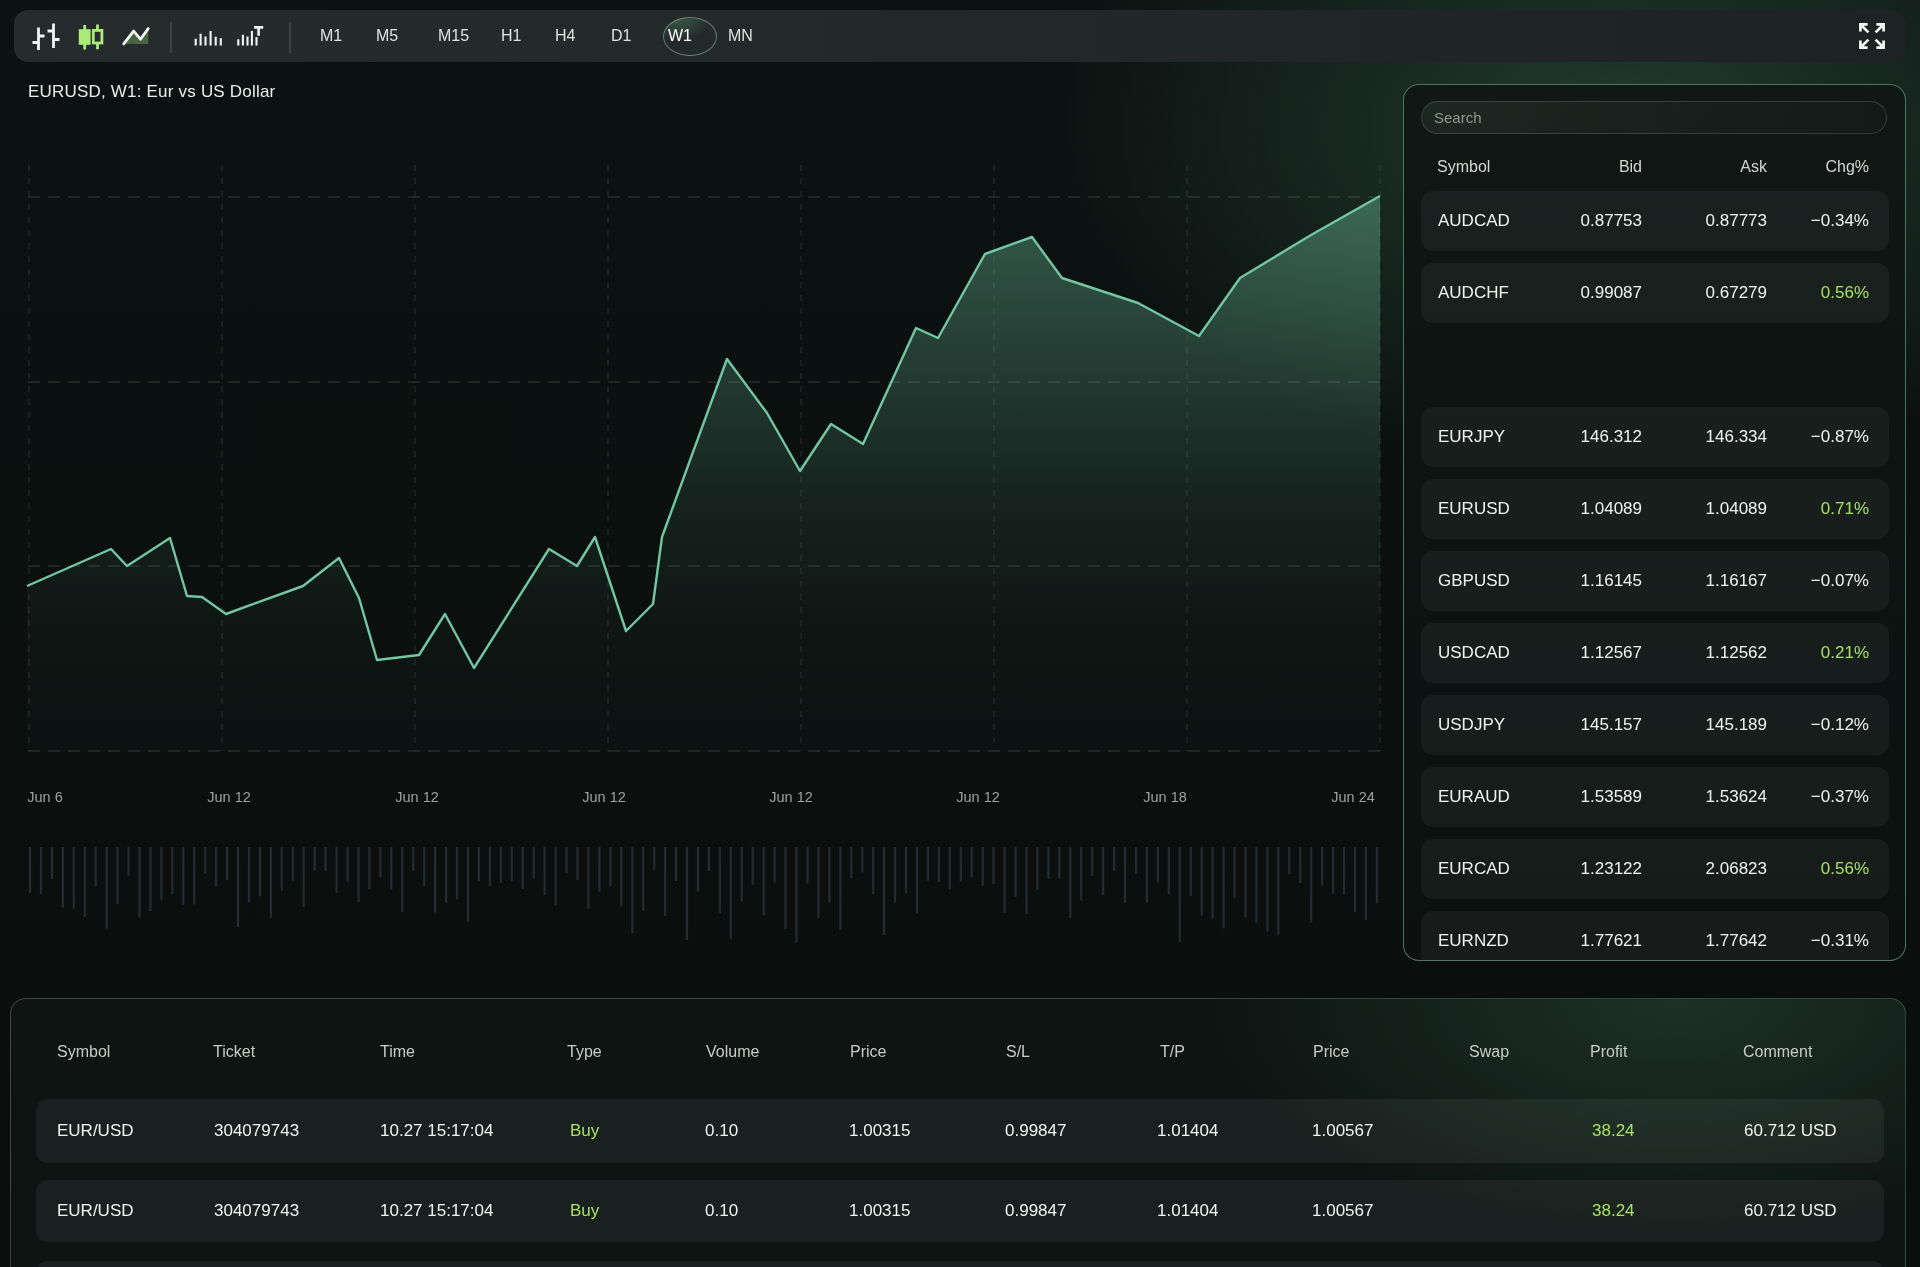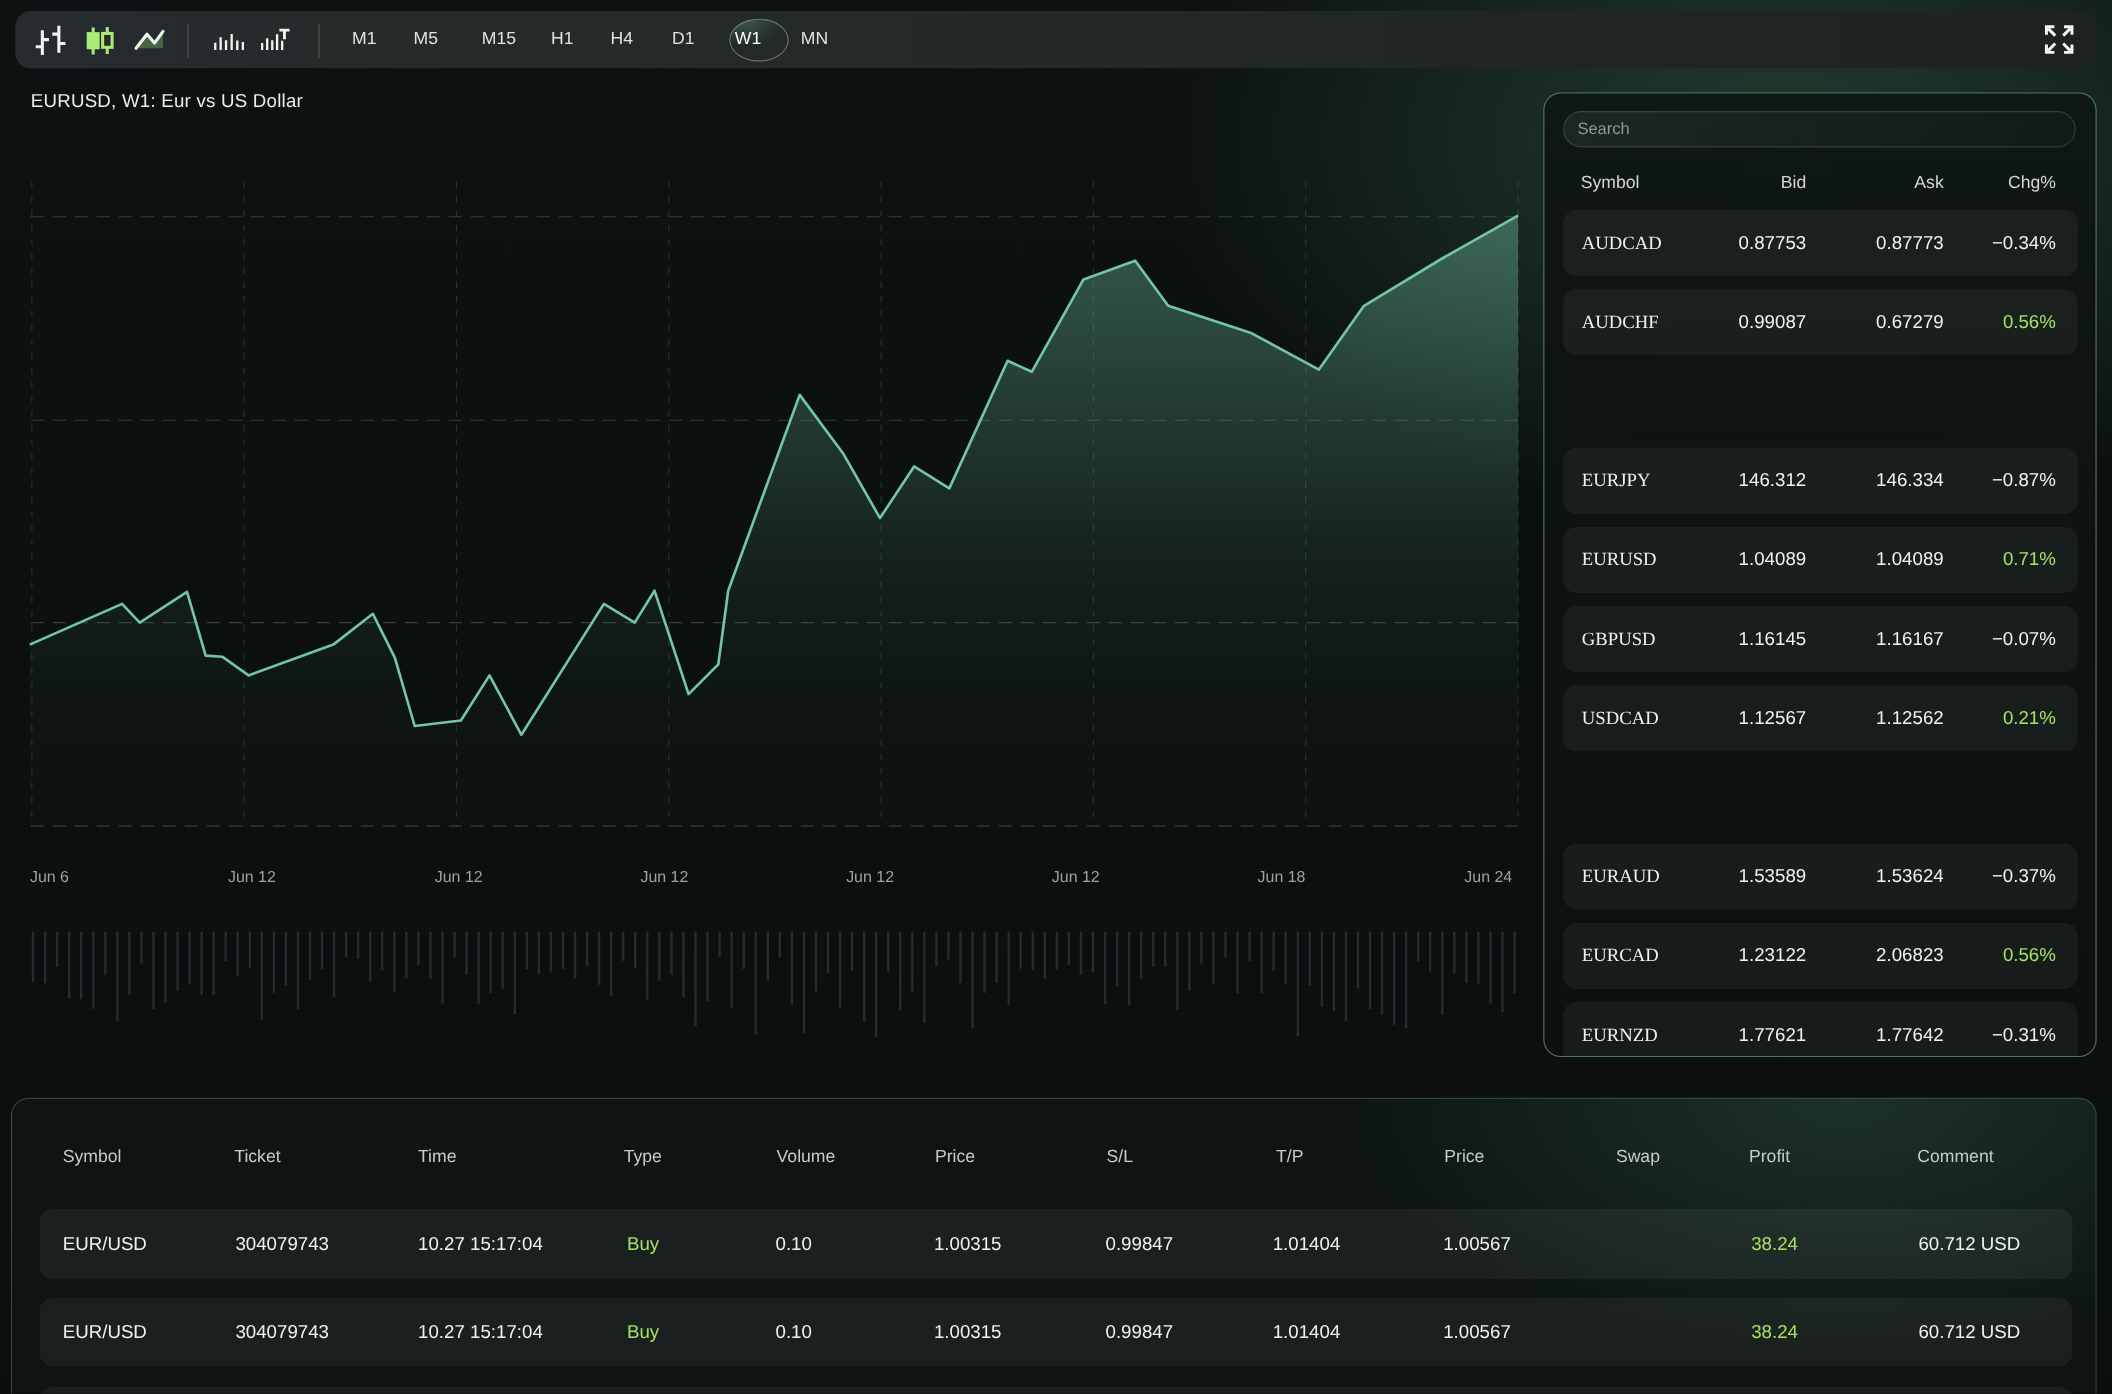--- a/index.html
+++ b/index.html
@@ -19,21 +19,21 @@
   background:radial-gradient(46px 32px at 28% 2%, rgba(110,195,145,0.30), rgba(110,195,145,0) 72%); }
 #title { position:absolute; left:28px; top:82px; z-index:2; color:#e9eeea; font-size:17px; letter-spacing:0.2px; }
 #mw { position:absolute; left:1403px; top:84px; width:503px; height:877px; border-radius:16px; border:1px solid rgba(127,199,166,0.55);
   background:linear-gradient(180deg, #101815 0%, #0d1412 30%, #0c1110 100%); overflow:hidden; z-index:3; }
 #search { position:absolute; left:17px; top:16px; width:466px; height:33px; border-radius:17px; border:1px solid rgba(255,255,255,0.14);
   background:linear-gradient(90deg, rgba(210,240,220,0.07), rgba(255,255,255,0.015)); color:#8e9892; font-size:15px; line-height:31px; padding-left:12px; }
 #mwhead { position:absolute; left:0; top:66px; width:100%; height:32px; line-height:32px; color:#d2d8d3; font-size:16px; }
 #mwhead span { position:absolute; }
 .mrow { position:absolute; left:17px; width:468px; height:60px; border-radius:12px; background:rgba(255,255,255,0.048); font-size:17px; color:#eef3ef; }
 .mrow span { position:absolute; top:0; line-height:60px; }
-.mrow .sym { left:17px;font-family:Liberation Serif, serif; }
+.mrow .sym { left:17px; }
 .mrow .bid { right:247px; } .mrow .ask { right:122px; } .mrow .chg { right:20px; }
 .g { color:#a5e062 !important; }
 #orders { position:absolute; left:10px; top:998px; width:1896px; height:320px; border-radius:16px; border:1px solid rgba(120,180,150,0.33);
   background:radial-gradient(720px 360px at 88% 0%, rgba(74,134,102,0.26), rgba(74,134,102,0) 65%), #0d1412; z-index:3; }
 #ohead { position:absolute; left:0; top:0; width:100%; height:110px; }
 #ohead span { position:absolute; top:44px; color:#c6cdc8; font-size:16px; }
 .orow { position:absolute; left:25px; width:1848px; border-radius:12px; background:rgba(255,255,255,0.055); color:#eef3ef; font-size:17px; }
 .orow span { position:absolute; }
 #fs { position:absolute; right:20px; top:12px; }
 .icon { position:absolute; top:0; }
@@ -148,20 +148,26 @@
         <span class="bid">1.16145</span>
         <span class="ask">1.16167</span>
         <span class="chg">−0.07%</span>
       </div>
 <div class="mrow" style="top:538px">
         <span class="sym">USDCAD</span>
         <span class="bid">1.12567</span>
         <span class="ask">1.12562</span>
         <span class="chg g">0.21%</span>
       </div>
+<div class="mrow" style="top:610px">
+        <span class="sym">USDJPY</span>
+        <span class="bid">145.157</span>
+        <span class="ask">145.189</span>
+        <span class="chg">−0.12%</span>
+      </div>
 <div class="mrow" style="top:682px">
         <span class="sym">EURAUD</span>
         <span class="bid">1.53589</span>
         <span class="ask">1.53624</span>
         <span class="chg">−0.37%</span>
       </div>
 <div class="mrow" style="top:754px">
         <span class="sym">EURCAD</span>
         <span class="bid">1.23122</span>
         <span class="ask">2.06823</span>

